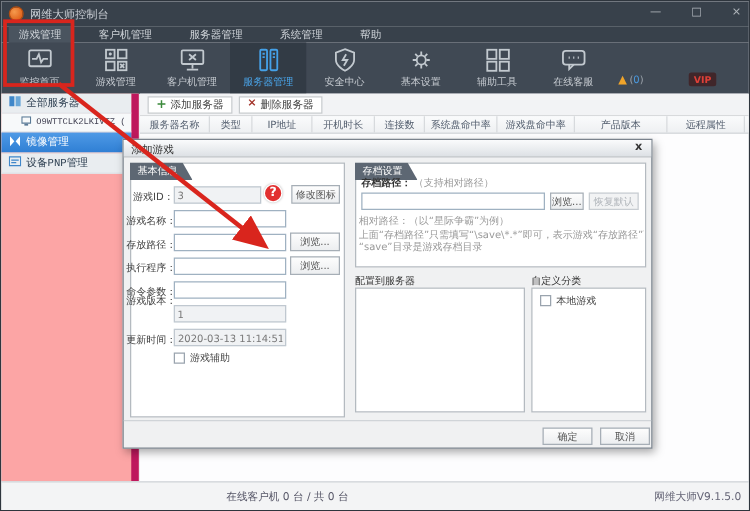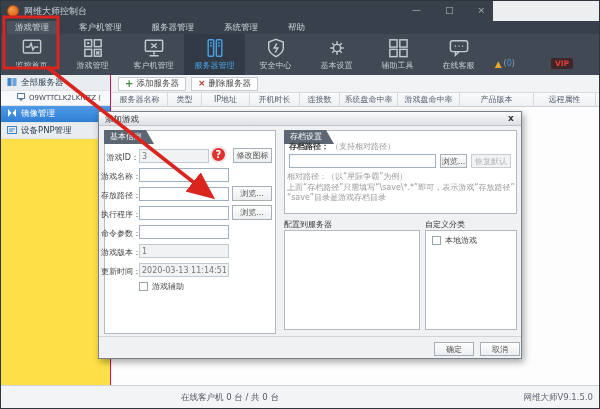--- a/index.html
+++ b/index.html
@@ -2,21 +2,21 @@
 <html><head>
 <meta charset="utf-8">
 <style>
   * { margin:0; padding:0; box-sizing:border-box; }
   html,body { background:#888; }
   body { font-family:"DejaVu Sans","Liberation Sans",sans-serif; }
   .stage { position:relative; width:600px; height:409px; background:#eceef0; overflow:hidden;
            border:1px solid #2e353d; }
 
   
-  .titlebar { position:absolute; left:0; top:0; width:492px; height:20px; background:#38414b;
+  .titlebar { position:absolute; left:0; top:0; width:600px; height:20px; background:#38414b;
               display:flex; align-items:center; }
   .logo { width:12px; height:12px; border-radius:50%; margin:0 5px 0 6px;
           background:radial-gradient(circle at 35% 35%, #f59a4d, #e2671f 70%);
           border:1px solid #b14e12; }
   .app-title { color:#c9ced4; font-size:9px; }
   .win-controls { position:absolute; right:8px; top:3px; display:flex; gap:24px; }
   .win-controls span { color:#aeb4ba; font-size:9px; line-height:12px; cursor:default; }
 
   .menubar { position:absolute; left:0; top:20px; width:600px; height:13px; background:#38414b;
              display:flex; align-items:center; }
@@ -32,22 +32,22 @@
   .tool .tlabel { font-size:8px; color:#c6cbd1; white-space:nowrap; }
   .tool.sel .tlabel { color:#4aa5ea; }
   .tb-right { position:absolute; right:28px; bottom:6px; display:flex; align-items:center; font-size:8px; }
   .warn-tri { color:#f0a42a; font-size:9px; margin-right:2px; }
   .warn-txt { color:#9aa2aa; }
   .warn-count { color:#4a9ae0; }
   .vip { margin-left:36px; background:#40262a; color:#e04038; font-weight:bold; font-size:7.5px;
          padding:1px 4px; border-radius:2px; }
 
   
-  .sidebar { position:absolute; left:0; top:74px; width:110px; bottom:23px; background:#fde047;
-             border-right:1px solid #be185d; }
+  .sidebar { position:absolute; left:0; top:74px; width:110px; bottom:23px; background:#fca5a5;
+             border-right:6px solid #be185d;font-family:Liberation Mono, monospace; }
   .side-row { display:flex; align-items:center; gap:4px; font-size:8.5px; color:#2c3e50;
               height:16px; padding-left:6px; background:#e9edf0; border-bottom:1px solid #e0e4e8;
               white-space:nowrap; overflow:hidden; }
   .side-sub { background:#f7f9fa; height:15px; padding-left:16px; font-size:7px; color:#445; }
   .side-sel { background:linear-gradient(#4f9ae6,#2f7fd4); color:#fff; height:17px; }
   .side-row svg { flex:0 0 auto; }
 
   
   .main { position:absolute; left:111px; top:74px; right:0; bottom:23px; background:#fdfdfe; }
   .actionbar { position:absolute; left:0; top:0; right:0; height:18px; background:#f2f3f5;
@@ -295,21 +295,21 @@
     <input class="fin" style="left: 40px; top: 75px; width: 90px;" value="">
     <div class="btn" style="left:133px; top:74px; width:40px;">浏览...</div>
 
     <span class="flabel" style="left:2px; top:97px;">执行程序：</span>
     <input class="fin" style="left: 40px; top: 94px; width: 90px;" value="">
     <div class="btn" style="left:133px; top:93px; width:40px;">浏览...</div>
 
     <span class="flabel" style="left:2px; top:116px;">命令参数：</span>
     <input class="fin" style="left: 40px; top: 113px; width: 90px;" value="">
 
-    <span class="flabel" style="left:2px; top:135px;">游戏版本：</span>
+    <span class="flabel" style="left:2px; top:123px;">游戏版本：</span>
     <input class="fin" style="left: 40px; top: 132px; width: 90px;" disabled="" value="1">
 
     <span class="flabel" style="left:2px; top:154px;">更新时间：</span>
     <input class="fin" style="left: 40px; top: 151px; width: 90px;" disabled="" value="2020-03-13 11:14:51">
 
     <div class="cbrow" style="left:40px; top:169px;">
       <span class="cb"></span>
       <span>游戏辅助</span>
     </div>
 

